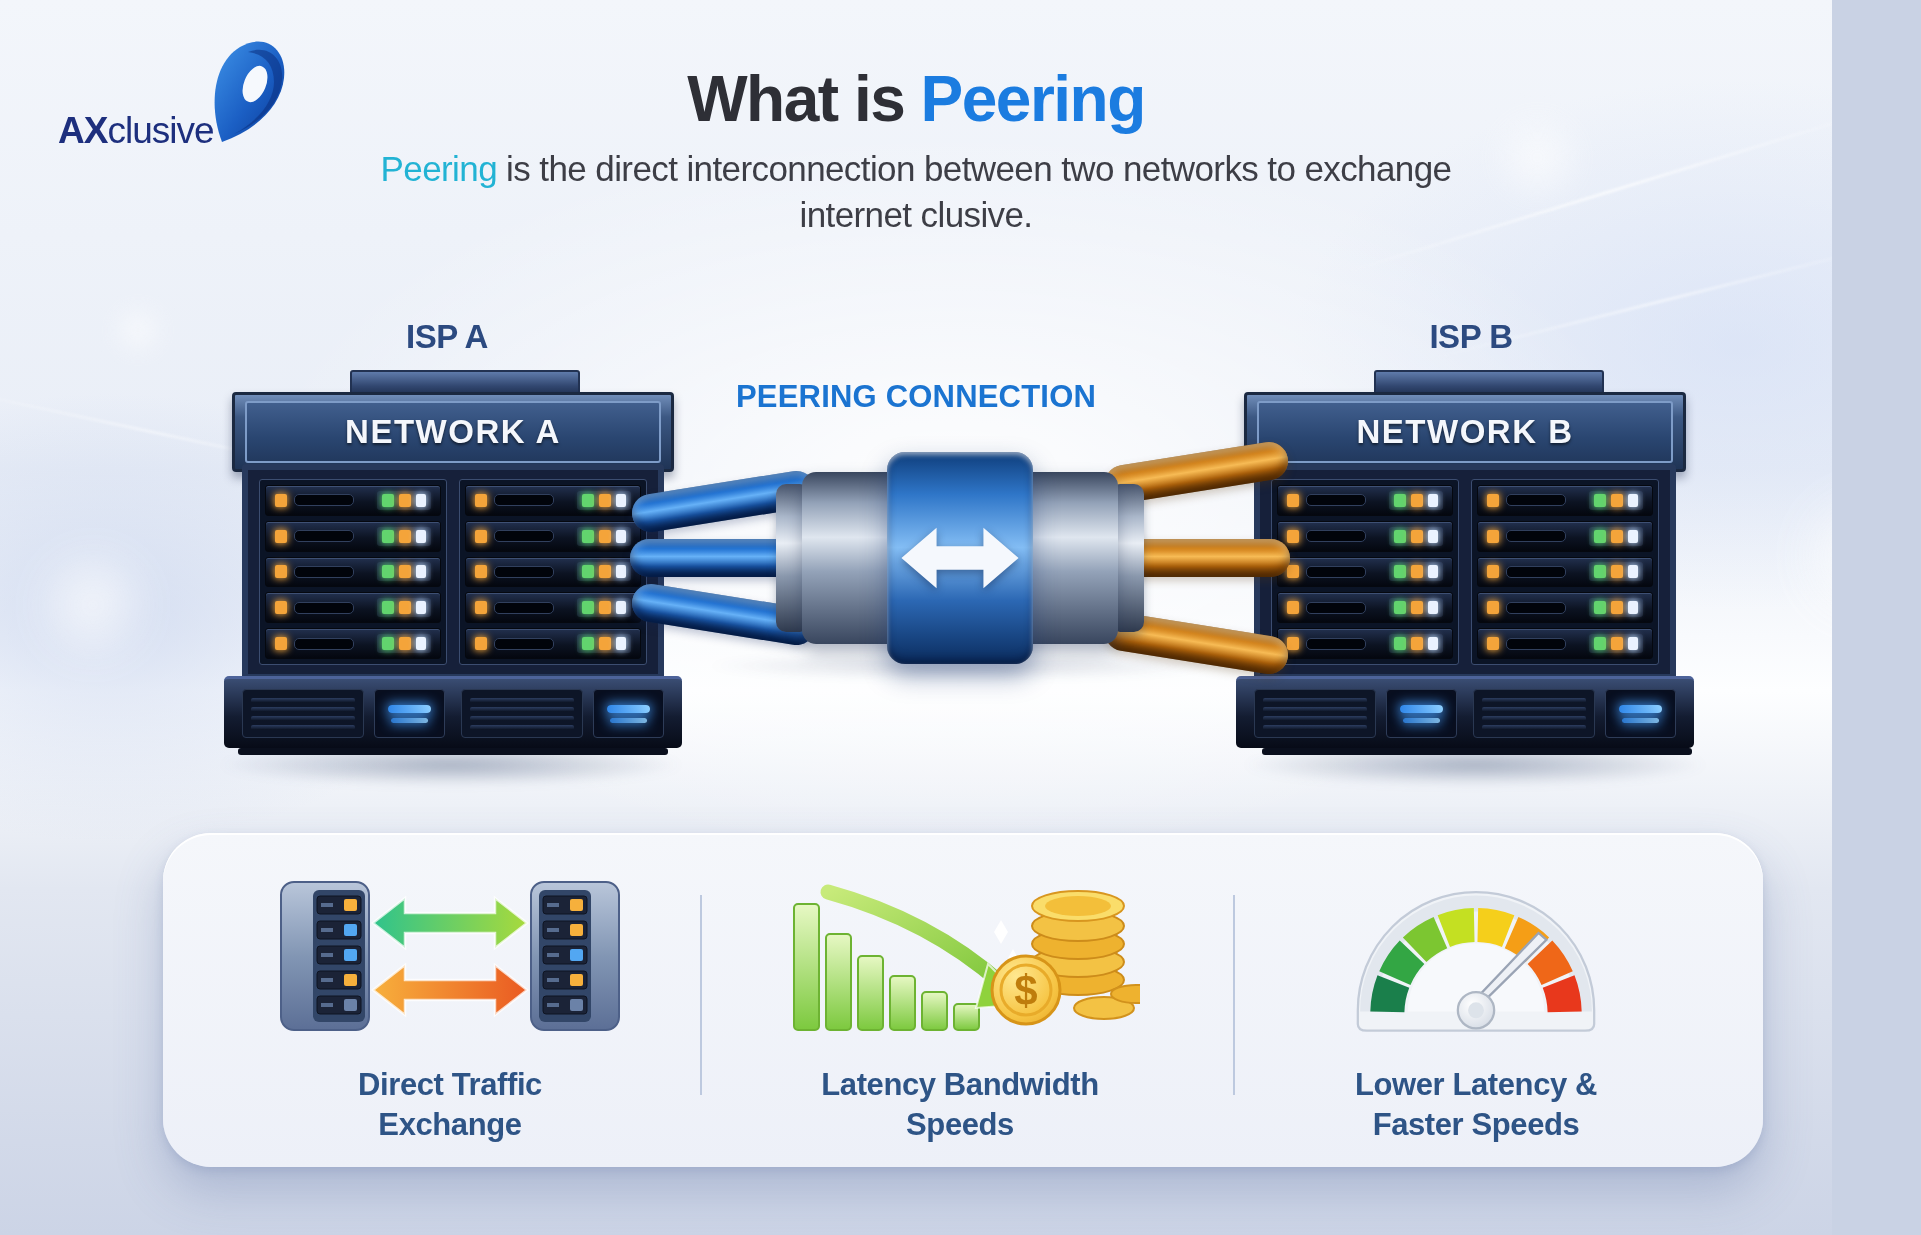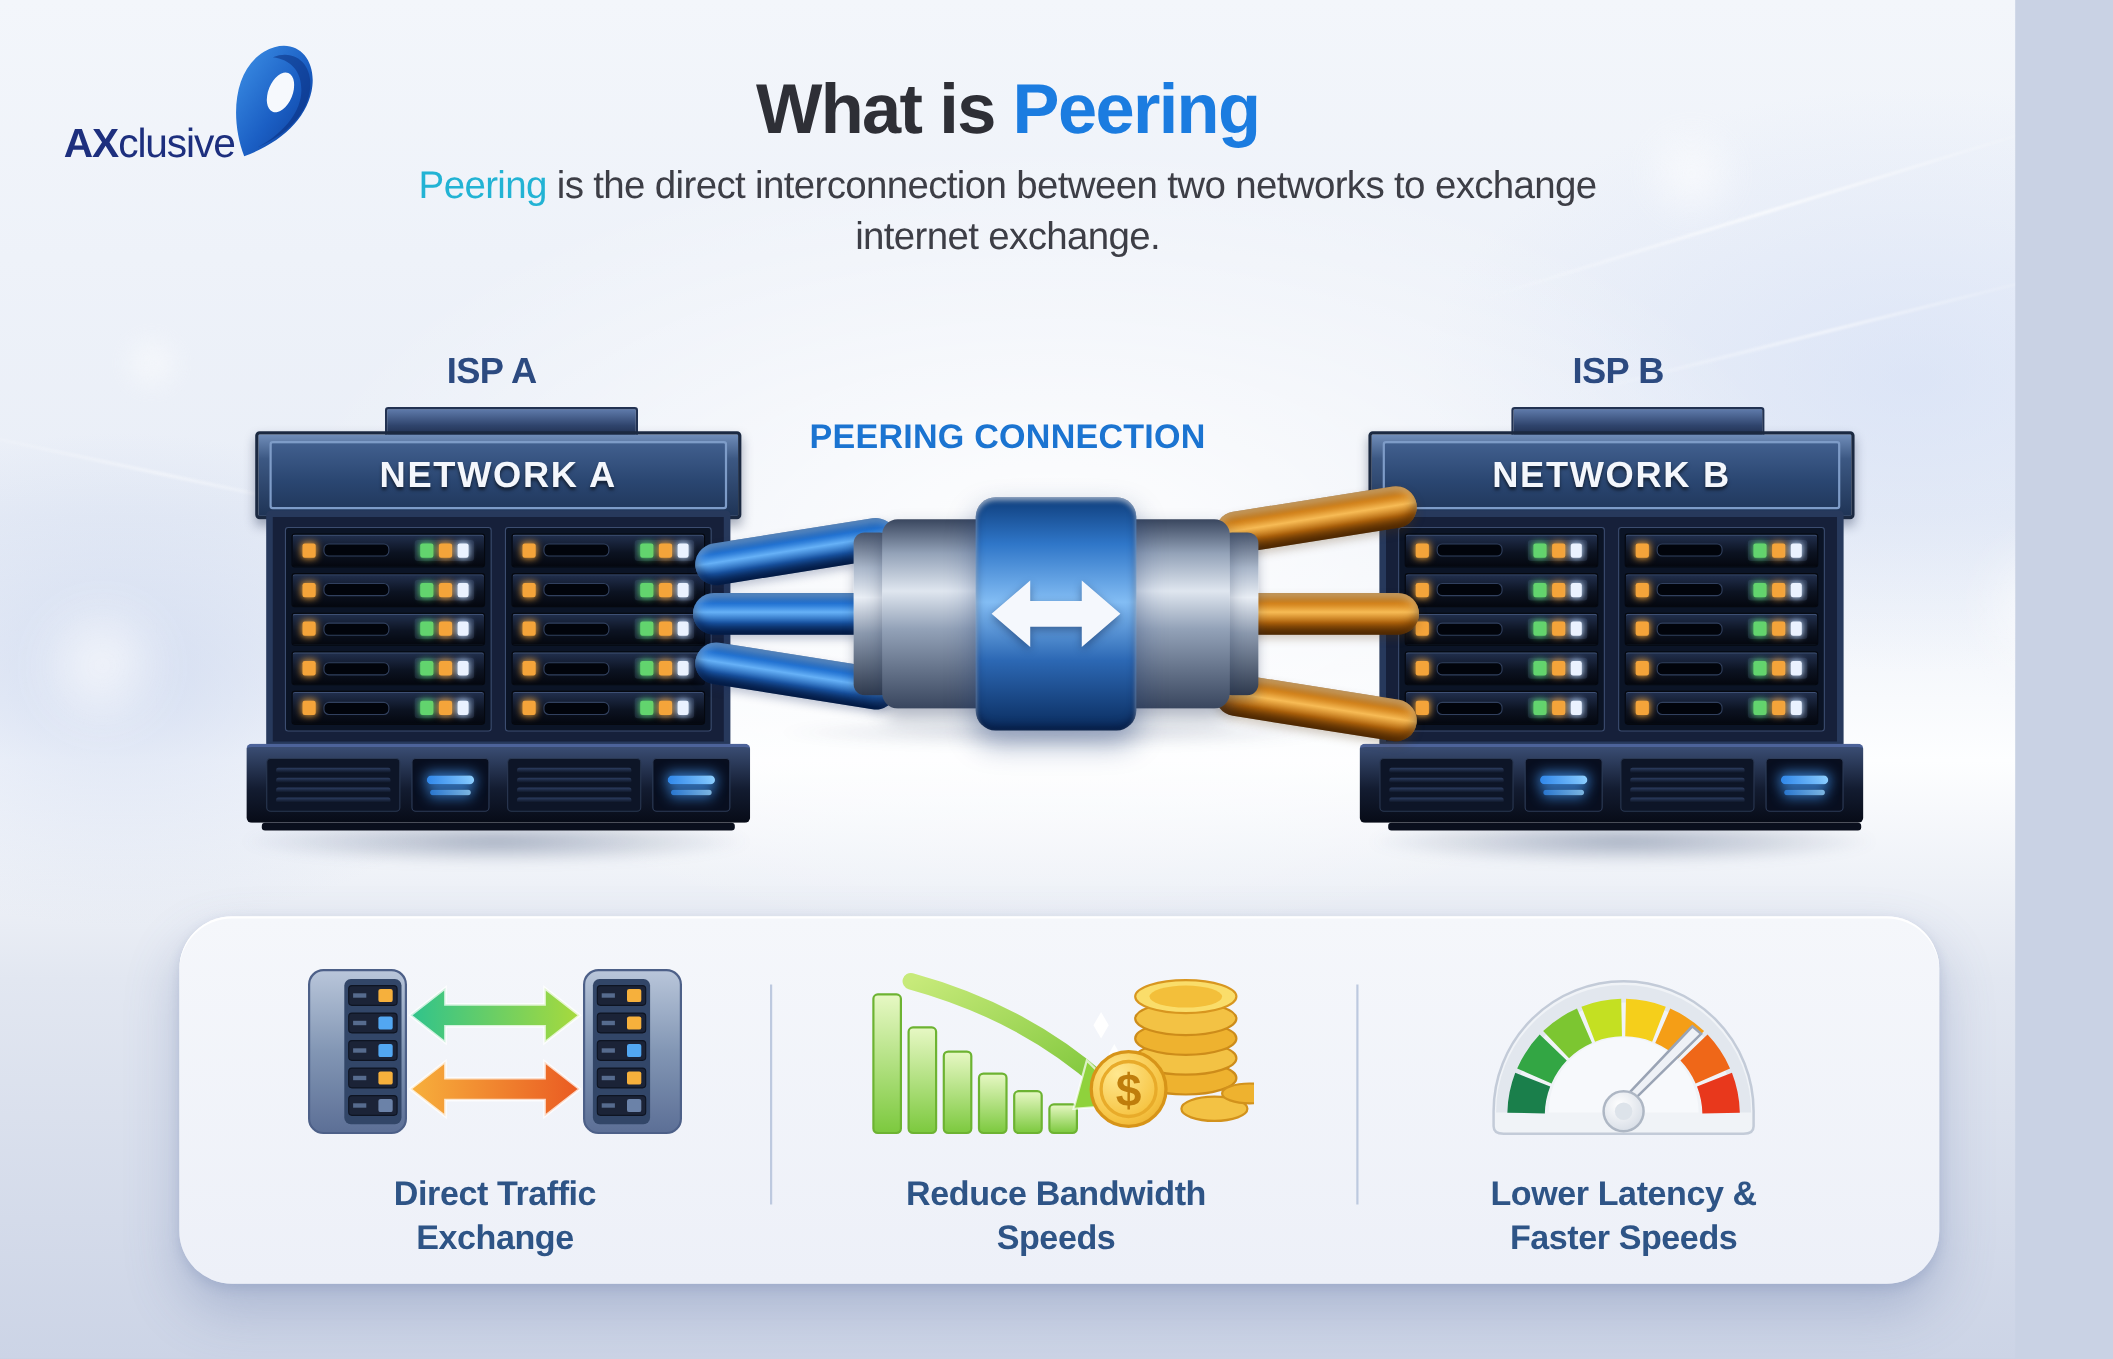--- a/index.html
+++ b/index.html
@@ -190,21 +190,21 @@
       <path d="M14,106 C1,72 4,28 32,11 C58,-4 79,14 76,42 C73,70 48,94 14,106 Z" fill="url(#gLogo)"></path>
       <path d="M40,16 C60,8 76,22 74,44 C72,66 54,86 26,98 C52,84 66,64 66,46 C66,28 56,18 40,16 Z" fill="#0b2f80" opacity=".55"></path>
       <ellipse cx="47" cy="48" rx="11" ry="19" transform="rotate(22 47 48)" fill="#f6f9fd"></ellipse>
     </svg>
     <div class="logo-text"><b>AX</b><span class="rest">clusive</span></div>
   </div>
 
   <div class="title"><span>What is </span><span class="hl">Peering</span></div>
   <div class="subtitle">
     <div><span class="hl">Peering</span><span> is the direct interconnection between two networks to exchange</span></div>
-    <div>internet exchange.</div>
+    <div>internet clusive.</div>
   </div>
 
   <div class="isp-label isp-a">ISP A</div>
   <div class="isp-label isp-b">ISP B</div>
   <div class="conn-label">PEERING CONNECTION</div>
 
   <div class="ground-shadow" style="left:216px;top:744px;width:470px;height:42px;"></div>
   <div class="ground-shadow" style="left:1240px;top:744px;width:470px;height:42px;"></div>
   <div class="ground-shadow" style="left:700px;top:652px;width:520px;height:28px;opacity:.55;"></div>
 
@@ -605,21 +605,21 @@
             <ellipse cx="86" cy="22" rx="33" ry="10" fill="#f3bf3a"></ellipse>
             <ellipse cx="112" cy="124" rx="30" ry="11" fill="#f3c244" stroke="#d2921c" stroke-width="2"></ellipse>
             <ellipse cx="144" cy="110" rx="25" ry="9" fill="#eeb22f" stroke="#d2921c" stroke-width="2"></ellipse>
             <circle cx="34" cy="106" r="34" fill="url(#gCoin)" stroke="#d79418" stroke-width="3"></circle>
             <circle cx="34" cy="106" r="25" fill="none" stroke="#e8ab2a" stroke-width="3"></circle>
             <text x="34" y="121" text-anchor="middle" font-family="Liberation Sans, sans-serif" font-size="42" font-weight="bold" fill="#bf7d0c">$</text>
           </g>
         </svg>
       </div>
       <div class="benefit-label">
-        <div>Reduce Bandwidth</div>
+        <div>Latency Bandwidth</div>
           <div>Speeds</div>
       </div>
     </div>
 
     <div class="benefit b3">
       <div class="benefit-icon">
         <svg width="250" height="150" viewBox="0 0 220 132">
           <path d="M6,124 L6,112 A104,104 0 0 1 214,112 L214,124 Q214,130 206,130 L14,130 Q6,130 6,124 Z" fill="#f0f3f7" stroke="#c3cbd8" stroke-width="2"></path>
           <path d="M15,113 A95,95 0 0 1 205,113" fill="none" stroke="#e2e7ee" stroke-width="14"></path>
           <g fill="none" stroke-width="30">

